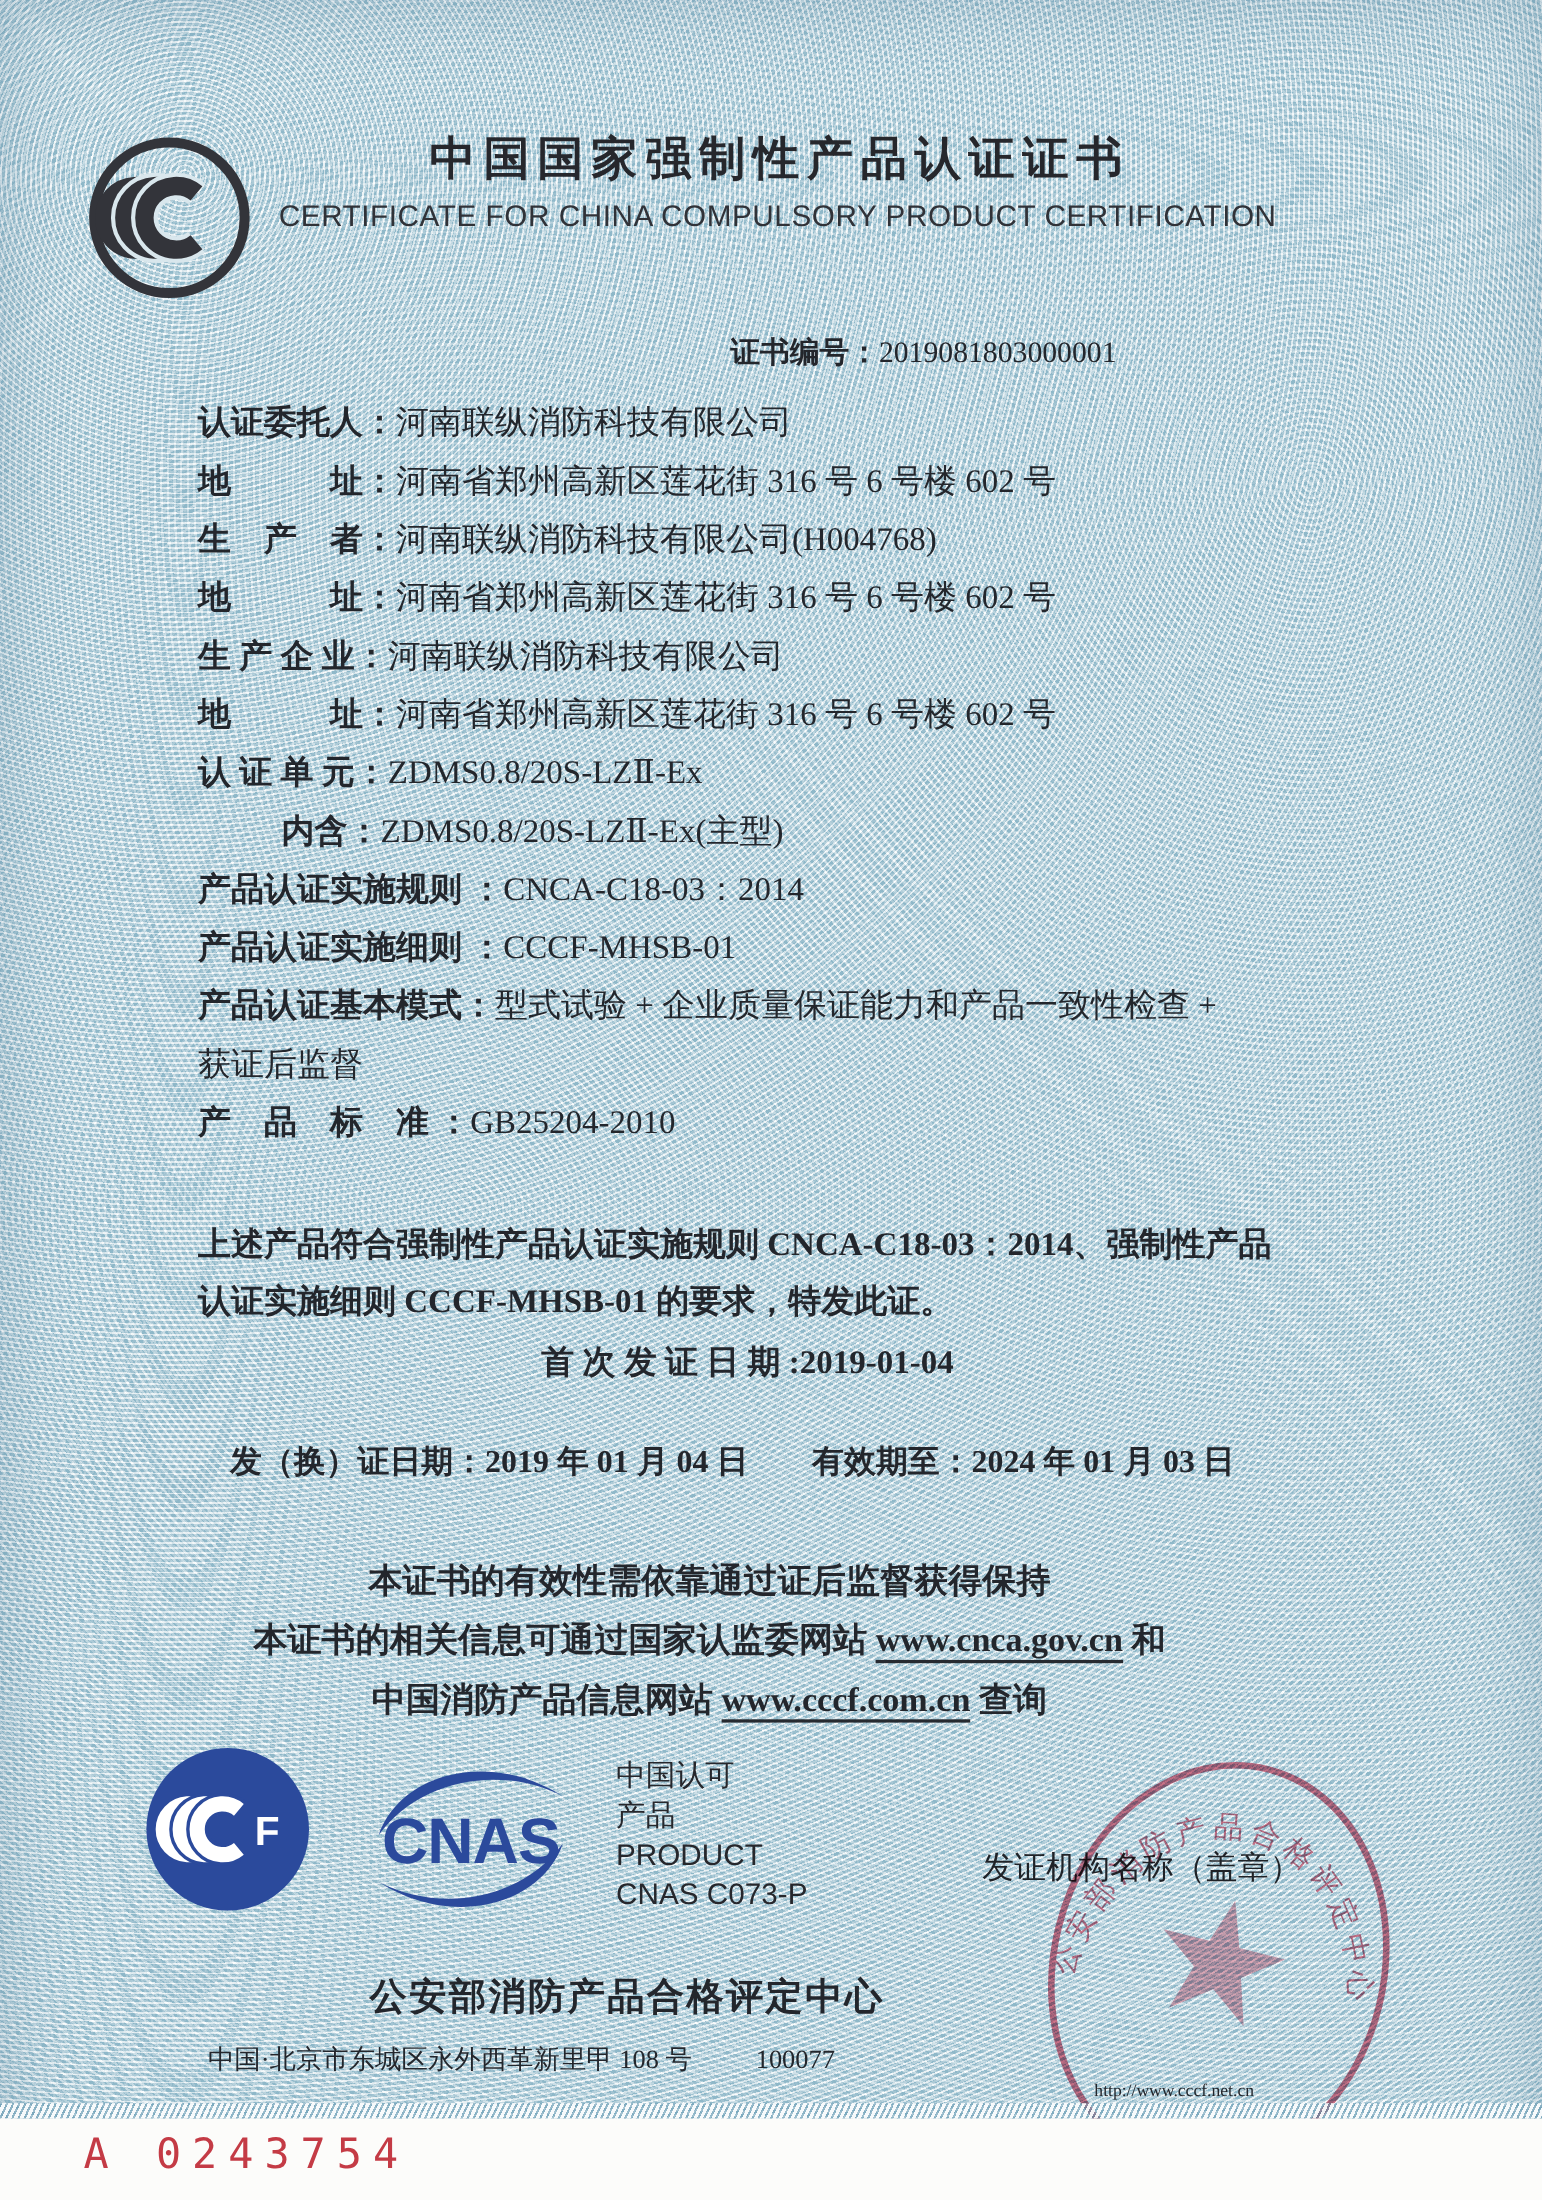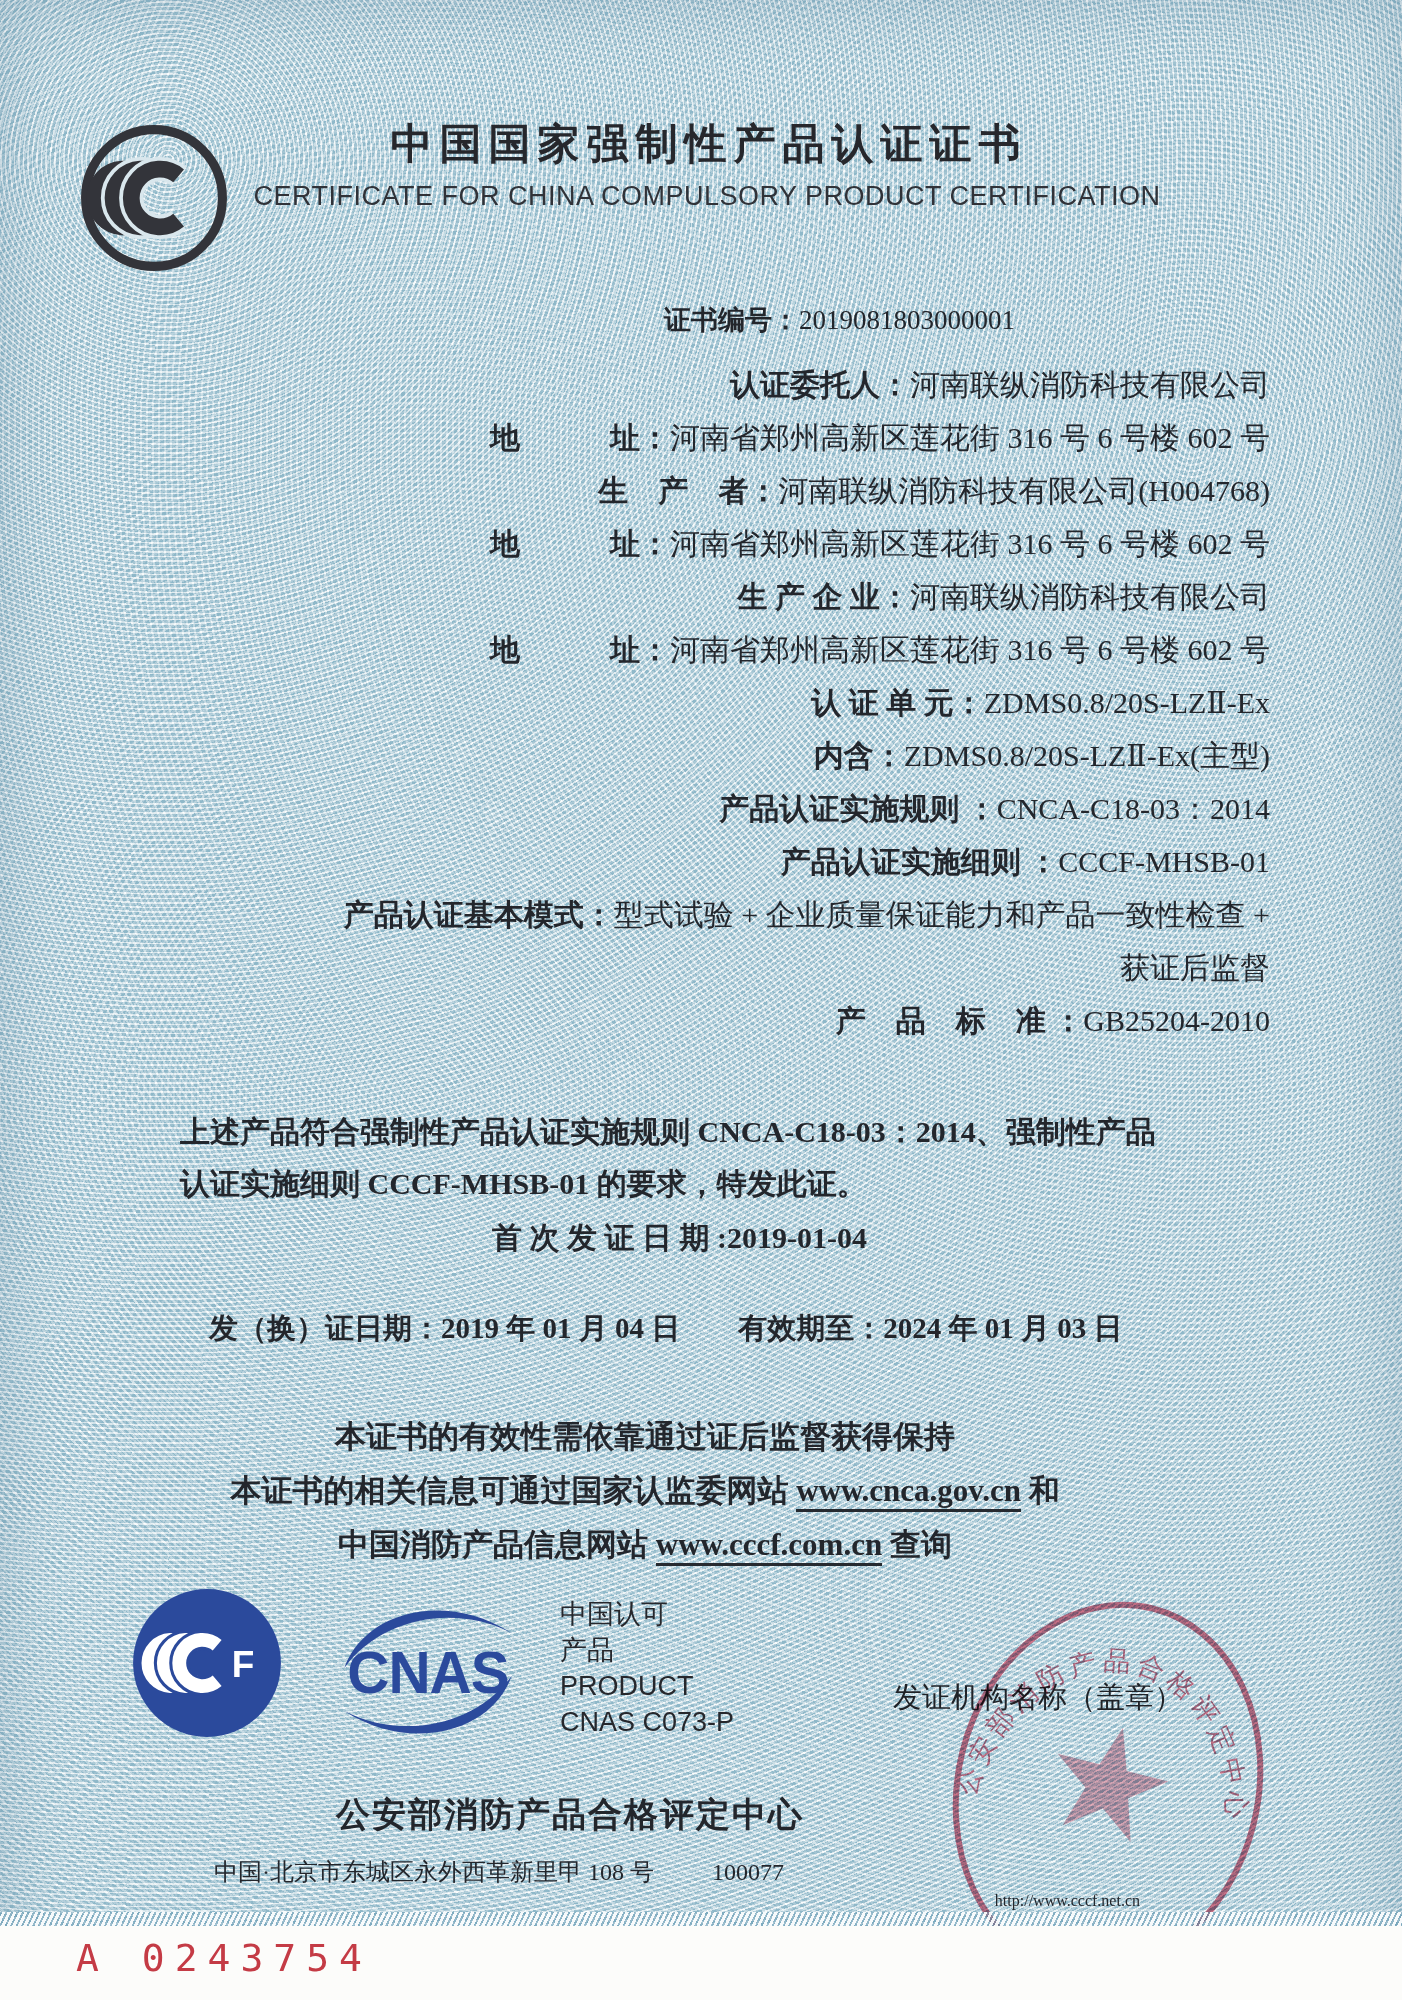--- a/index.html
+++ b/index.html
@@ -22,21 +22,21 @@
   .ccc-logo{left:78px;top:122px;width:152px;height:152px;}
   .title-cn{left:0;right:0;top:116px;text-align:center;font-family:"Liberation Sans","DejaVu Sans",sans-serif;
             font-size:42px;font-weight:700;letter-spacing:7px;color:#26272c;padding-left:16px;}
   .title-en{left:0;right:0;top:181px;text-align:center;font-family:"Liberation Sans","DejaVu Sans",sans-serif;
             font-size:27px;color:#303238;letter-spacing:.5px;margin-left:12px;}
   .cert-no{left:664px;top:302px;font-size:27px;}
   .cert-no .lab{font-weight:700;}
 
   
   .fields{left:180px;top:358px;width:1090px;font-size:30px;line-height:53px;}
-  .frow{white-space:nowrap;text-align:right;}
+  .frow{white-space:nowrap;}
   .frow.indent{padding-left:76px;}
   .flabel{font-weight:700;white-space:pre;}
   .fvalue{font-weight:400;white-space:pre;}
 
   .statement{left:180px;top:1106px;width:1110px;font-size:30px;line-height:52px;font-weight:700;}
 
   .first-issue{left:492px;top:1218px;font-size:30px;font-weight:700;white-space:pre;}
   .issue-line{left:180px;top:1276px;font-size:29px;white-space:pre;}
   .issue-line .lab{font-weight:700;}
   .issue-line .gap{display:inline-block;width:58px;}
@@ -47,21 +47,21 @@
 
   
   .cccf-logo{left:130px;top:1586px;width:154px;height:154px;}
   .cnas-logo{left:330px;top:1598px;width:196px;height:146px;}
   .cnas-caption{left:560px;top:1596px;font-family:"Liberation Sans","DejaVu Sans",sans-serif;
                 font-size:27px;line-height:36px;color:#26272c;}
   .stamp-caption{left:893px;top:1678px;font-size:29px;color:#1f2227;}
   .stamp{left:928px;top:1586px;width:362px;height:404px;mix-blend-mode:multiply;}
 
   .org-line{left:0;top:1792px;width:1140px;text-align:center;font-size:34px;font-weight:700;letter-spacing:2px;}
-  .addr-line{left:0;top:1856px;width:948px;text-align:center;font-size:24px;margin-left:25px;}
+  .addr-line{left:0;top:1856px;width:948px;text-align:center;font-size:24px;}
   .addr-line .post{display:inline-block;margin-left:58px;}
   .site-line{left:0;top:1892px;width:1140px;text-align:right;font-size:16px;}
 
   
   .bottom-hatch{left:0;right:0;top:1912px;height:14px;
     background:repeating-linear-gradient(115deg, rgba(108,158,182,.55) 0 2px, rgba(250,252,253,.95) 2px 5px);}
   .bottom-strip{left:0;right:0;top:1926px;bottom:0;background:#fcfcfa;}
   .serial{left:76px;top:1936px;font-family:"DejaVu Sans Mono","Liberation Mono",monospace;
           font-size:38px;color:#c43b45;letter-spacing:10px;white-space:pre;}
 </style>

